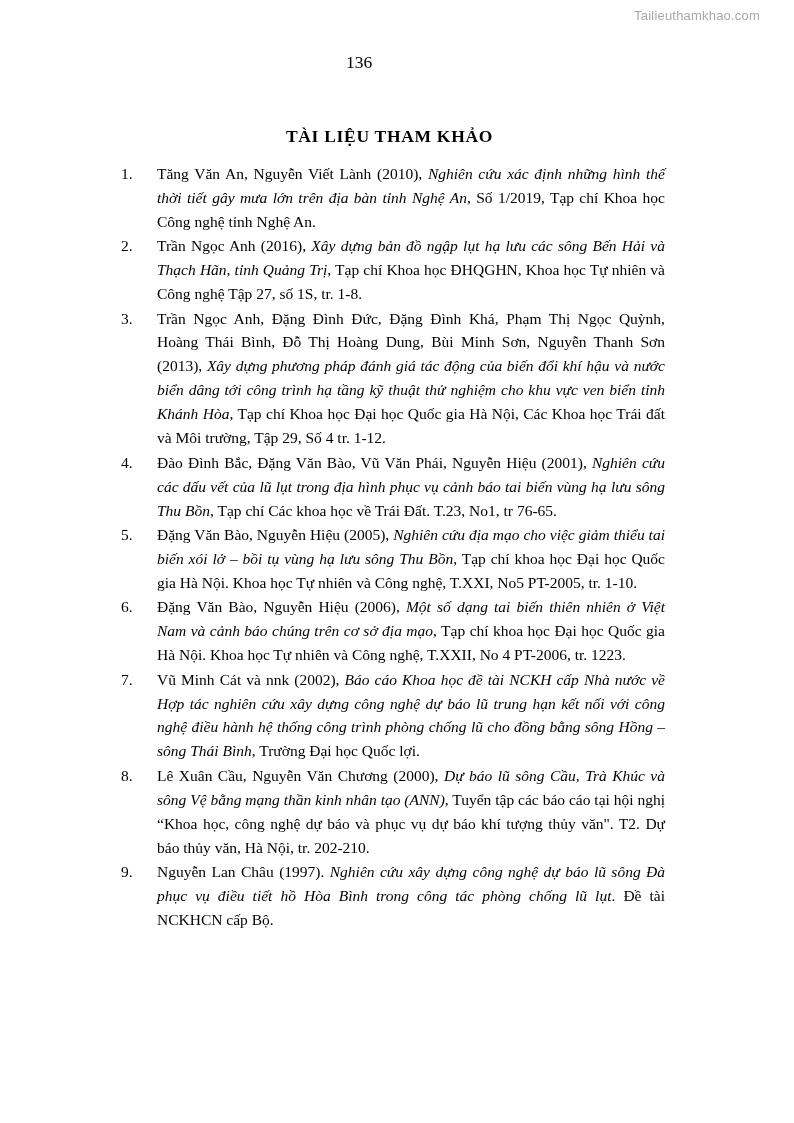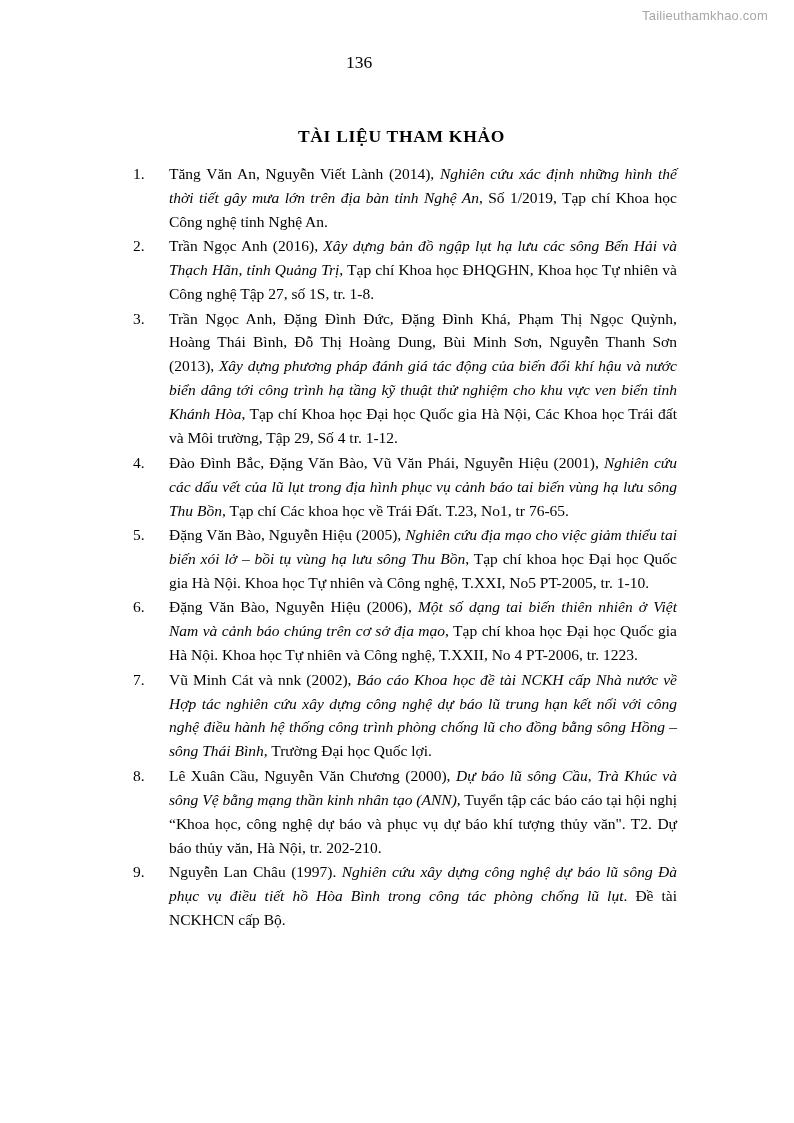--- a/index.html
+++ b/index.html
@@ -17,40 +17,40 @@
   }
   .page {
     position: relative;
     width: 794px;
     height: 1123px;
     box-sizing: border-box;
   }
   .watermark {
     position: absolute;
     top: 8px;
-    right: 26px;
+    right: 34px;
     font-family: "Liberation Sans", "DejaVu Sans", sans-serif;
     font-size: 13px;
     color: #a8a8a8;
     letter-spacing: 0.2px;
     white-space: nowrap;
   }
   .page-number {
     position: absolute;
     top: 54px;
     left: 0;
     width: 718px;
     text-align: center;
     font-size: 17.5px;
     line-height: 1;
   }
   .content {
     position: absolute;
     top: 126px;
-    left: 126px;
+    left: 114px;
     width: 551px;
   }
   .doc-title {
     text-align: center;
     font-weight: bold;
     font-size: 17.5px;
     letter-spacing: 0.7px;
     margin: 0 0 14px 0;
     line-height: 1.25;
   }
@@ -97,21 +97,21 @@
   <div class="page-number">136</div>
 
   <div class="content">
 
     <h1 class="doc-title">TÀI LIỆU THAM KHẢO</h1>
 
 
     <ol class="ref-list" id="ref-list">
         <li class="ref-item">
           <span class="ref-num">1.</span>
-          <span class="ref-text"><span>Tăng Văn An, Nguyễn Viết Lành (2014), </span><i>Nghiên cứu xác định những hình thế thời tiết gây mưa lớn trên địa bàn tỉnh Nghệ An</i><span>, Số 1/2019, Tạp chí Khoa học Công nghệ tỉnh Nghệ An.</span></span>
+          <span class="ref-text"><span>Tăng Văn An, Nguyễn Viết Lành (2010), </span><i>Nghiên cứu xác định những hình thế thời tiết gây mưa lớn trên địa bàn tỉnh Nghệ An</i><span>, Số 1/2019, Tạp chí Khoa học Công nghệ tỉnh Nghệ An.</span></span>
         </li>
         <li class="ref-item">
           <span class="ref-num">2.</span>
           <span class="ref-text"><span>Trần Ngọc Anh (2016), </span><i>Xây dựng bản đồ ngập lụt hạ lưu các sông Bến Hải và Thạch Hãn, tỉnh Quảng Trị</i><span>, Tạp chí Khoa học ĐHQGHN, Khoa học Tự nhiên và Công nghệ Tập 27, số 1S, tr. 1-8.</span></span>
         </li>
         <li class="ref-item">
           <span class="ref-num">3.</span>
           <span class="ref-text"><span>Trần Ngọc Anh, Đặng Đình Đức, Đặng Đình Khá, Phạm Thị Ngọc Quỳnh, Hoàng Thái Bình, Đỗ Thị Hoàng Dung, Bùi Minh Sơn, Nguyễn Thanh Sơn (2013), </span><i>Xây dựng phương pháp đánh giá tác động của biến đổi khí hậu và nước biển dâng tới công trình hạ tầng kỹ thuật thử nghiệm cho khu vực ven biển tỉnh Khánh Hòa</i><span>, Tạp chí Khoa học Đại học Quốc gia Hà Nội, Các Khoa học Trái đất và Môi trường, Tập 29, Số 4 tr. 1-12.</span></span>
         </li>
         <li class="ref-item">

